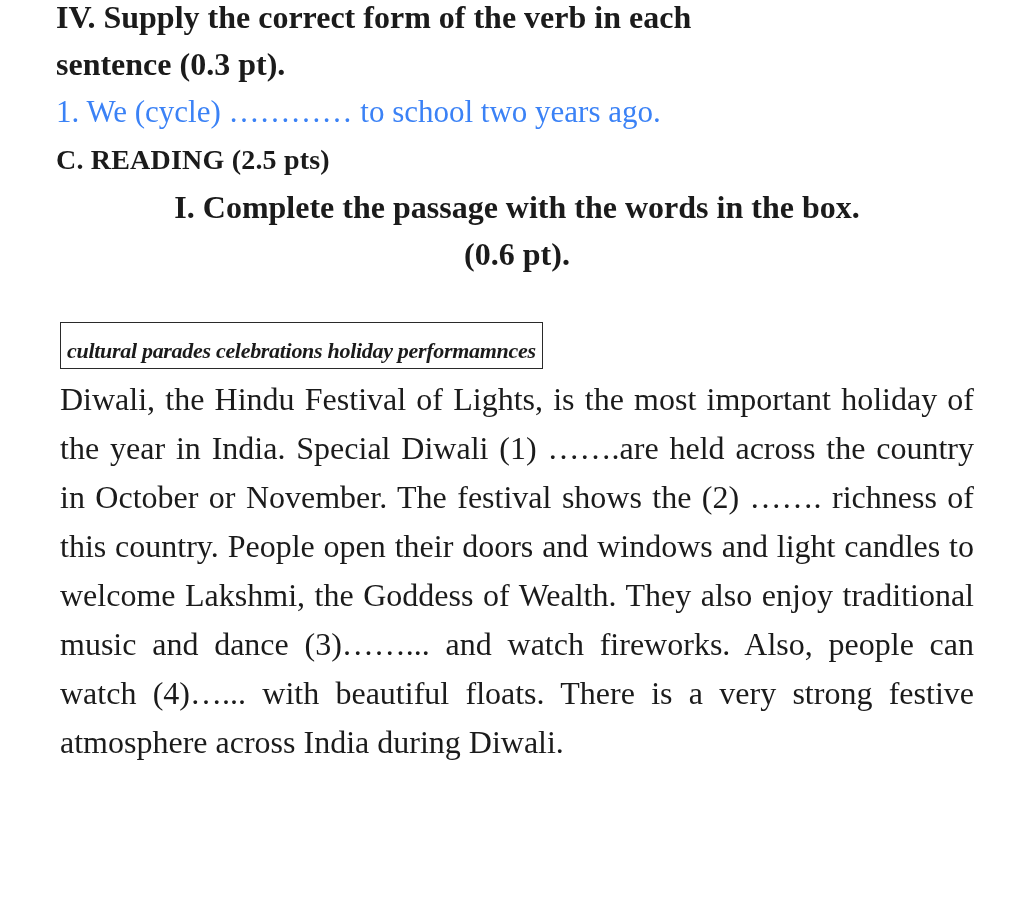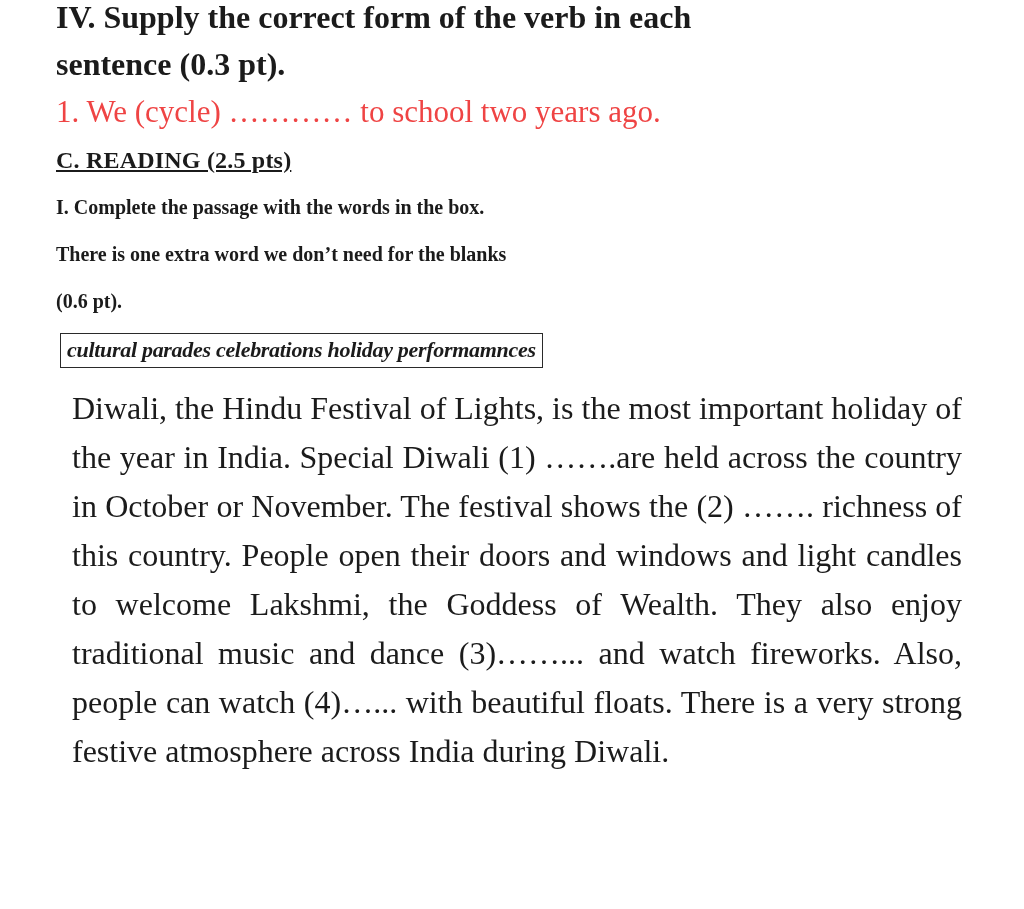--- a/index.html
+++ b/index.html
@@ -30,84 +30,84 @@
     font-weight: bold;
   }
   .heading-block {
     font-weight: bold;
     font-size: 32px;
     line-height: 47px;
   }
   .q-line {
     font-size: 31px;
     line-height: 48px;
-    color: #ef4444;
+    color: #3b82f6;
   }
   .q-line.faded {
     color: #3d3d3d;
   }
   .section-title {
     font-weight: bold;
-    font-size: 24px;
+    font-size: 28px;
     line-height: 48px;
     letter-spacing: 0.2px;
-    text-decoration: underline;
   }
   .instr {
     font-weight: bold;
-    font-size: 20px;
+    font-size: 32px;
     line-height: 47px;
+    text-align: center;
   }
   .wordbox-wrap {
     margin-top: 8px;
     margin-bottom: 6px;
     padding-left: 4px;
   }
   .wordbox {
     display: inline-block;
     border: 1.5px solid #2a2a2a;
-    padding: 3px 6px 4px 6px;
+    padding: 15px 6px 4px 6px;
     font-family: "Liberation Serif", "DejaVu Serif", serif;
     font-weight: bold;
     font-style: italic;
     font-size: 22px;
     line-height: 26px;
     letter-spacing: -0.3px;
     white-space: nowrap;
+    margin-top: 36px;
   }
   .passage {
     font-size: 32px;
     line-height: 49px;
     text-align: justify;
     text-align-last: left;
     margin-top: 6px;
   }
   .passage p {
-    margin: 16px;
+    margin: 4px;
   }
   .top-clip {
     margin-top: -6px;
   }
 </style>
 </head>
 <body>
 
 <div class="page">
 
   <div class="heading-block top-clip">
     <div class="line bold">IV. Supply the correct form of the verb in each</div>
     <div class="line bold">sentence (0.3 pt).</div>
   </div>
 
   <div class="q-line">1. We (cycle) ………… to school two years ago.</div>
 
   <div class="section-title">C. READING (2.5 pts)</div>
 
   <div class="instr">I. Complete the passage with the words in the box.</div>
-  <div class="instr">There is one extra word we don’t need for the blanks</div>
   <div class="instr">(0.6 pt).</div>
 
   <div class="wordbox-wrap">
     <span class="wordbox">cultural parades celebrations holiday performamnces</span>
   </div>
 
   <div class="passage">
     <p>Diwali, the Hindu Festival of Lights, is the most important holiday of the year in India. Special Diwali (1) …….are held across the country in October or November. The festival shows the (2) ……. richness of this country. People open their doors and windows and light candles to welcome Lakshmi, the Goddess of Wealth. They also enjoy traditional music and dance (3)……... and watch fireworks. Also, people can watch (4)…... with beautiful floats. There is a very strong festive  atmosphere across India during Diwali.</p>
   </div>
 

